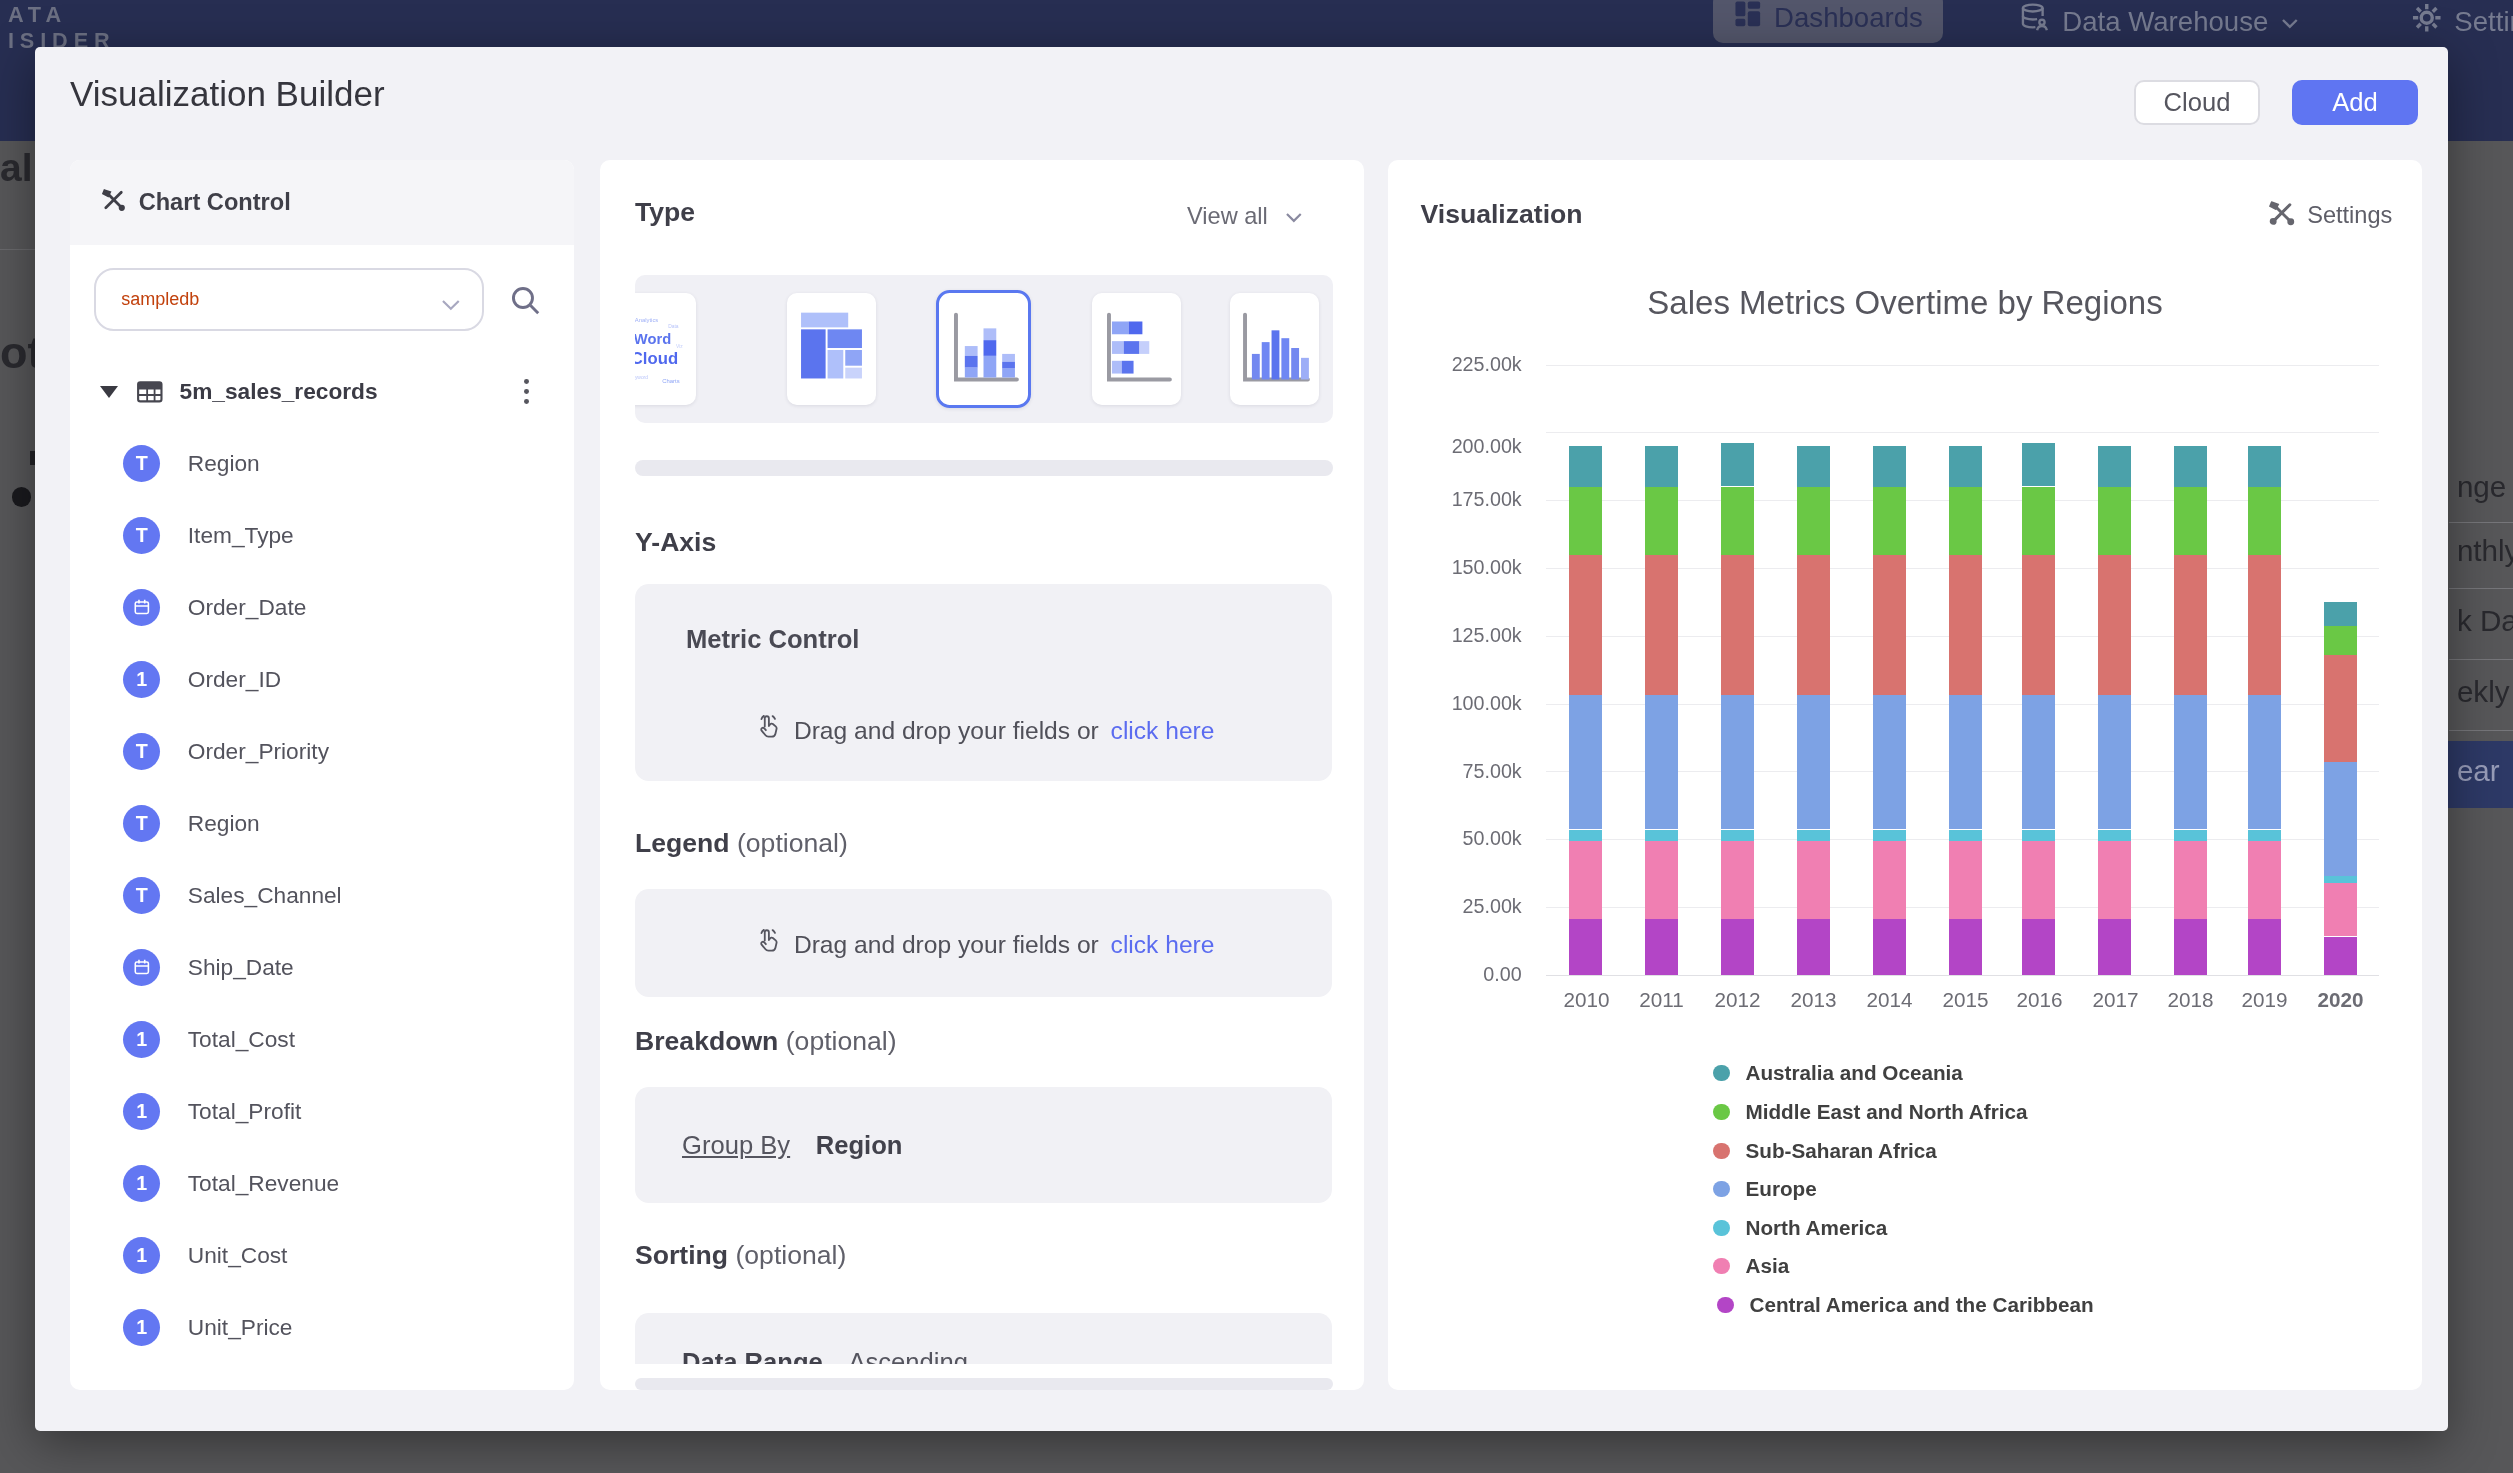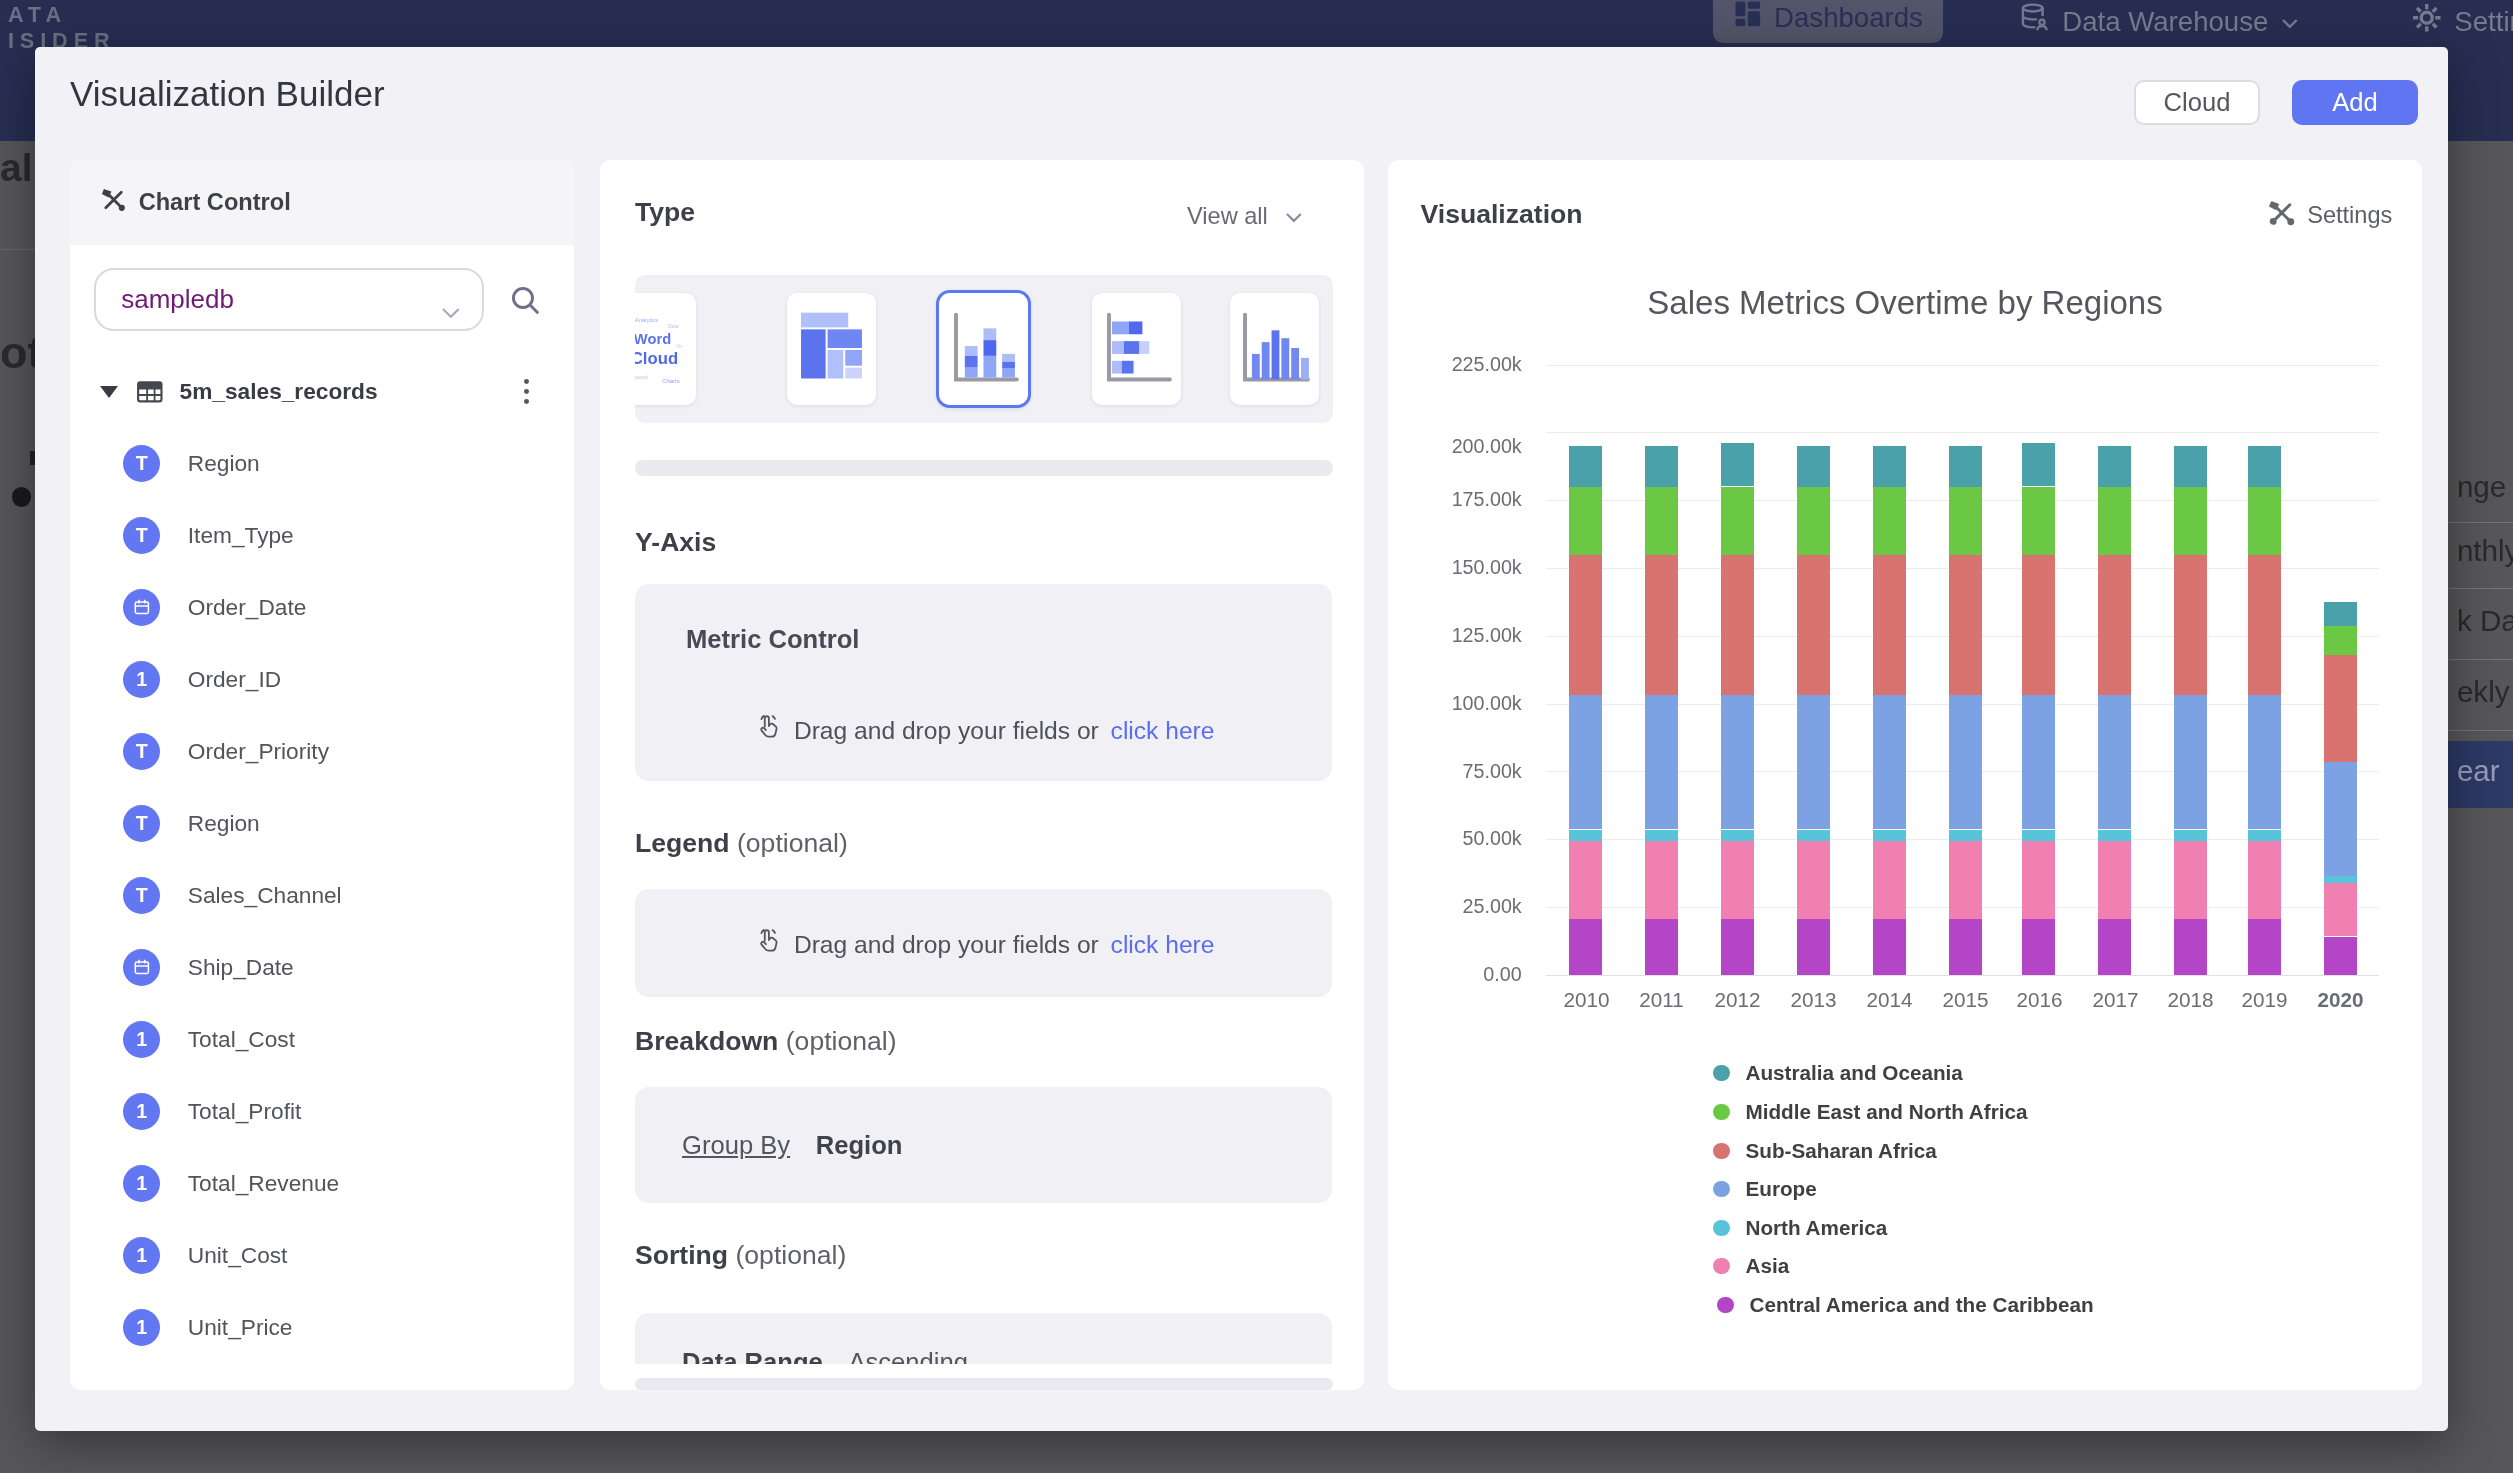--- a/index.html
+++ b/index.html
@@ -27,21 +27,21 @@
   .hbtn{position:absolute;top:33px;height:45px;border-radius:9.9px;font-size:25.6px;display:flex;align-items:center;justify-content:center;cursor:pointer;box-sizing:border-box;}
   #btn-cancel{left:2099px;width:126px;background:#fff;border:2px solid #DCDCE2;color:#55555E;}
   #btn-add{left:2257px;width:126px;background:#5F75F2;color:#fff;}
   .panel{position:absolute;top:113px;height:1230px;background:#fff;border-radius:9.9px;overflow:hidden;}
   
   #left-panel{left:35px;width:504px;}
   #tabbar{position:absolute;left:0;top:0;width:504px;height:85px;background:#F5F5F8;display:flex;}
   .tab{width:252px;height:85px;display:flex;align-items:center;justify-content:center;gap:11.8px;font-size:23.6px;font-weight:bold;color:#3F3F48;cursor:pointer;}
   .tab.active{background:#fff;color:#5B6CF0;border-radius:9.9px 9.9px 0 0;}
   #ds-select{position:absolute;left:23.6px;top:108px;width:390px;height:63px;border:2px solid #D9D9E3;border-radius:19.7px;box-sizing:border-box;background:#fff;display:flex;align-items:center;}
-  #ds-select span{margin-left:25.6px;font-size:26px;color:#701a75;}
+  #ds-select span{margin-left:25.6px;font-size:18px;color:#c2410c;}
   #ds-chevron{position:absolute;right:19.7px;top:25.6px;}
   #search-icon{position:absolute;left:439px;top:124px;cursor:pointer;}
   #tree-row{position:absolute;left:23.6px;top:210px;width:457px;height:43px;display:flex;align-items:center;}
   #tree-caret{width:0;height:0;border-left:9.9px solid transparent;border-right:9.9px solid transparent;border-top:12.8px solid #3A3A42;margin-left:6.9px;cursor:pointer;}
   #tree-label{font-size:22.7px;font-weight:bold;color:#3B3B45;margin-left:15.8px;}
   #tree-kebab{margin-left:auto;margin-right:21.7px;cursor:pointer;display:flex;flex-direction:column;gap:4.9px;}
   #tree-kebab i{width:4.9px;height:4.9px;border-radius:50%;background:#56565E;display:block;}
   #field-list{position:absolute;left:23.6px;top:267px;width:457px;}
   .field-row{height:72px;display:flex;align-items:center;cursor:pointer;}
   .ficon{width:37px;height:37px;border-radius:50%;background:#6377F2;margin-left:29.6px;display:flex;align-items:center;justify-content:center;color:#fff;font-weight:bold;font-size:19.7px;flex:0 0 auto;}

